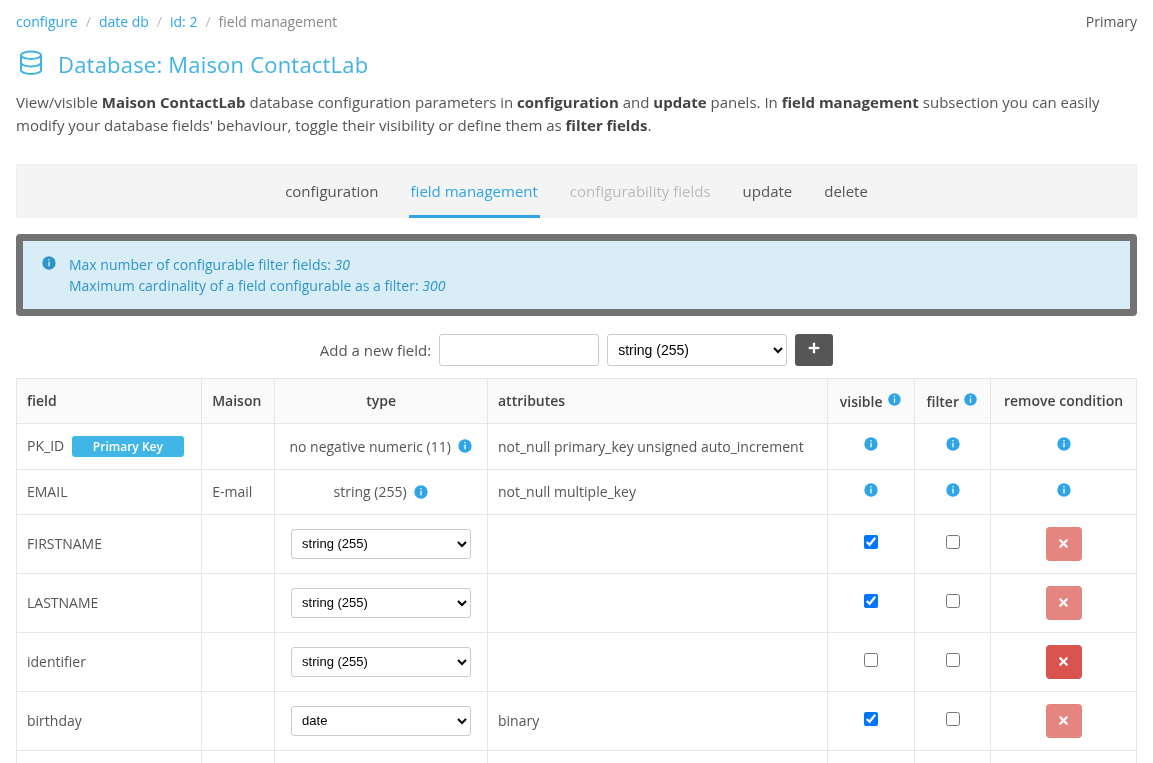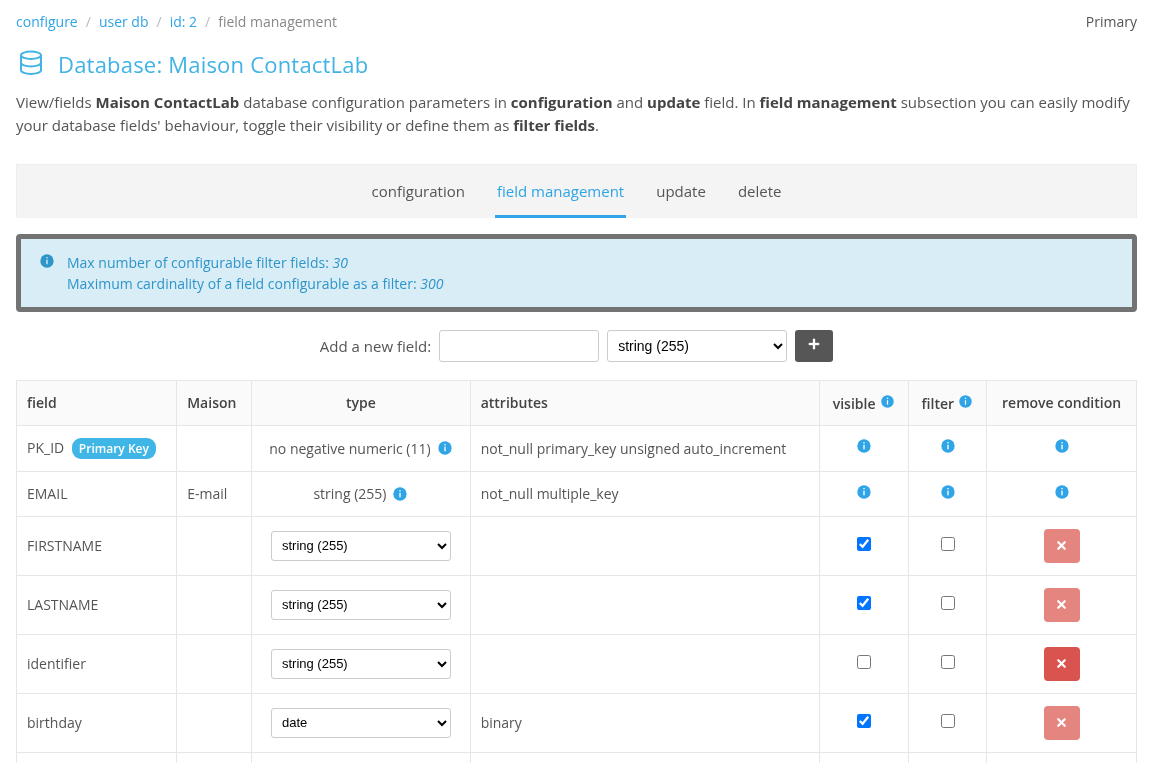--- a/index.html
+++ b/index.html
@@ -16,37 +16,37 @@
 .db-icon svg { display: block; }
 
 .intro { color: #555; font-size: 15px; line-height: 1.5; margin-bottom: 28px; }
 .intro b { color: #444; }
 
 .tabbar { background: #f4f4f4; display: flex; justify-content: center; gap: 28px; padding: 16px 0 0; border: 1px solid #eee; border-bottom: none; }
 .tabbar .tab { color: #555; padding: 0 2px 14px; cursor: pointer; font-size: 15px; }
 .tabbar .tab.active { color: #2fa4e7; border-bottom: 3px solid #2fa4e7; }
 .tabbar .tab.muted { color: #bbb; }
 
-.alert { background: #d9edf7; border: 5px solid #737373; color: #2e95c9; border-radius: 4px; padding: 14px 18px; margin: 16px 0 18px; display: flex; gap: 12px; align-items: flex-start; }
+.alert { background: #d9edf7; border: 7px solid #737373; color: #2e95c9; border-radius: 4px; padding: 14px 18px; margin: 16px 0 18px; display: flex; gap: 12px; align-items: flex-start; }
 .alert .lines { display: flex; flex-direction: column; gap: 2px; }
 .alert .lines .ln i { font-style: italic; }
 
-.addrow { display: flex; align-items: center; justify-content: center; gap: 8px; margin-bottom: 18px; }
+.addrow { display: flex; align-items: center; justify-content: center; gap: 8px; margin-bottom: 12px; }
 .addrow label { color: #555; font-size: 15px; }
 .addrow input[type="text"] { height: 32px; width: 160px; border: 1px solid #ccc; border-radius: 3px; padding: 0 8px; font-size: 14px; }
 .addrow select { height: 32px; width: 180px; border: 1px solid #ccc; border-radius: 3px; padding: 0 6px; font-size: 14px; background: #fff; }
 .btn-dark { height: 32px; min-width: 38px; background: #565656; color: #fff; border: none; border-radius: 3px; font-size: 16px; font-weight: bold; cursor: pointer; display: inline-flex; align-items: center; justify-content: center; }
 
 table { width: 100%; border-collapse: collapse; }
 th, td { border: 1px solid #e6e6e6; padding: 12px 10px; text-align: left; vertical-align: middle; }
 th { background: #fafafa; font-weight: 600; color: #444; margin-left: 16px; }
 th.center, td.center { text-align: center; }
 td.center { color: #2fa4e7; }
 
-.badge-pk { background: #3fb6e6; color: #fff; font-size: 12px; font-weight: 600; padding: 2px 7px; border-radius: 9px; margin-left: 4px; display: inline-block; }
+.badge-pk { background: #3fb6e6; color: #fff; font-size: 12px; font-weight: 600; padding: 2px 21px; border-radius: 3px; margin-left: 4px; display: inline-block; }
 
 .type-cell { text-align: center; }
 .type-cell select { height: 30px; width: 180px; border: 1px solid #ccc; border-radius: 3px; padding: 0 6px; font-size: 13px; background: #fff; }
 .type-static { display: inline-flex; align-items: center; gap: 6px; justify-content: flex-end; }
 
 .info-ic { width: 16px; height: 16px; display: inline-flex; align-items: center; justify-content: center; color: #2fa4e7; }
 .info-ic svg { display: block; }
 
 .rm-btn { width: 36px; height: 34px; border: none; border-radius: 4px; color: #fff; display: inline-flex; align-items: center; justify-content: center; cursor: pointer; }
 .rm-danger { background: #d9534f; }
@@ -55,47 +55,48 @@
 
 input[type="checkbox"] { width: 14px; height: 14px; cursor: pointer; }
 </style>
 </head>
 <body>
 
 <div class="breadcrumb-row">
   <div class="breadcrumb">
     <span class="link">configure</span>
     <span class="sep">/</span>
-    <span class="link">user db</span>
+    <span class="link">date db</span>
     <span class="sep">/</span>
     <span class="link">id: 2</span>
     <span class="sep">/</span>
     <span class="current">field management</span>
   </div>
   <div>Primary</div>
 </div>
 
 <div class="page-title-row">
   <span class="db-icon">
     <svg width="30" height="30" viewBox="0 0 24 24" fill="none" stroke="#41b3e5" stroke-width="1.6">
       <ellipse cx="12" cy="5" rx="8" ry="3"></ellipse>
       <path d="M4 5v6c0 1.66 3.58 3 8 3s8-1.34 8-3V5"></path>
       <path d="M4 11v6c0 1.66 3.58 3 8 3s8-1.34 8-3v-6"></path>
     </svg>
   </span>
   <h1 class="page-title">Database: Maison ContactLab</h1>
 </div>
 
 <p class="intro">
-  <span>View/fields </span><b>Maison ContactLab</b><span> database configuration parameters in </span><b>configuration</b><span> and </span><b>update</b><span> field. In </span><b>field management</b><span> subsection you can easily modify your database fields' behaviour, toggle their visibility or define them as </span><b>filter fields</b><span>.</span>
+  <span>View/visible </span><b>Maison ContactLab</b><span> database configuration parameters in </span><b>configuration</b><span> and </span><b>update</b><span> panels. In </span><b>field management</b><span> subsection you can easily modify your database fields' behaviour, toggle their visibility or define them as </span><b>filter fields</b><span>.</span>
 </p>
 
 <div class="tabbar">
   <div class="tab">configuration</div>
   <div class="tab active">field management</div>
+  <div class="tab muted">configurability fields</div>
   <div class="tab">update</div>
   <div class="tab">delete</div>
 </div>
 
 <div class="alert">
   <span class="info-ic">
     <svg width="18" height="18" viewBox="0 0 24 24" fill="#2e95c9">
         <circle cx="12" cy="12" r="10"></circle>
         <rect x="11" y="10" width="2" height="7" fill="#d9edf7"></rect>
         <rect x="11" y="6" width="2" height="2" fill="#d9edf7"></rect>

